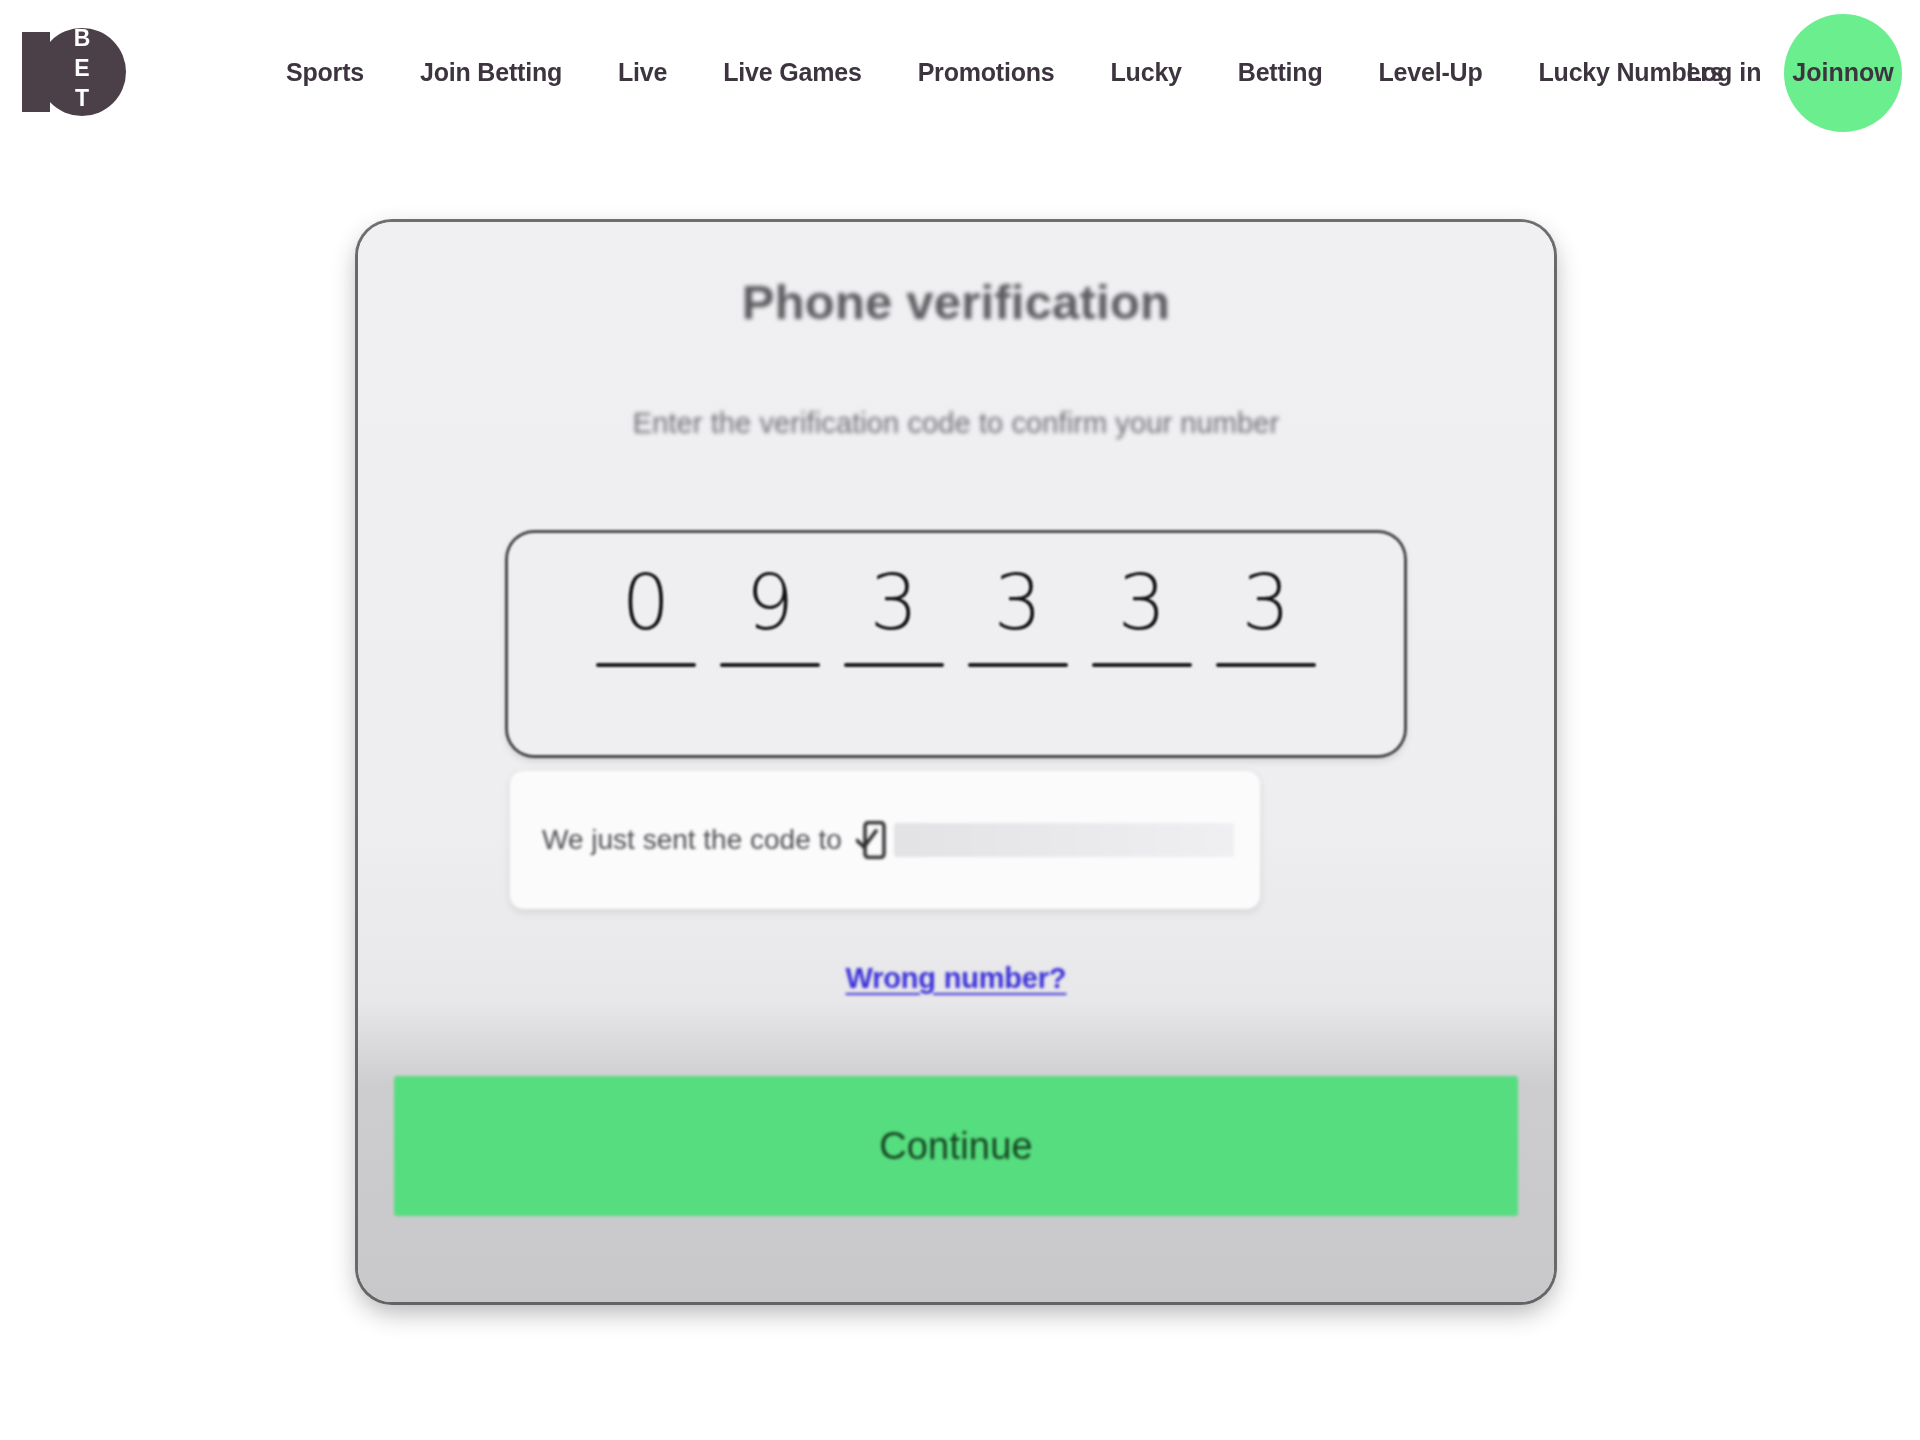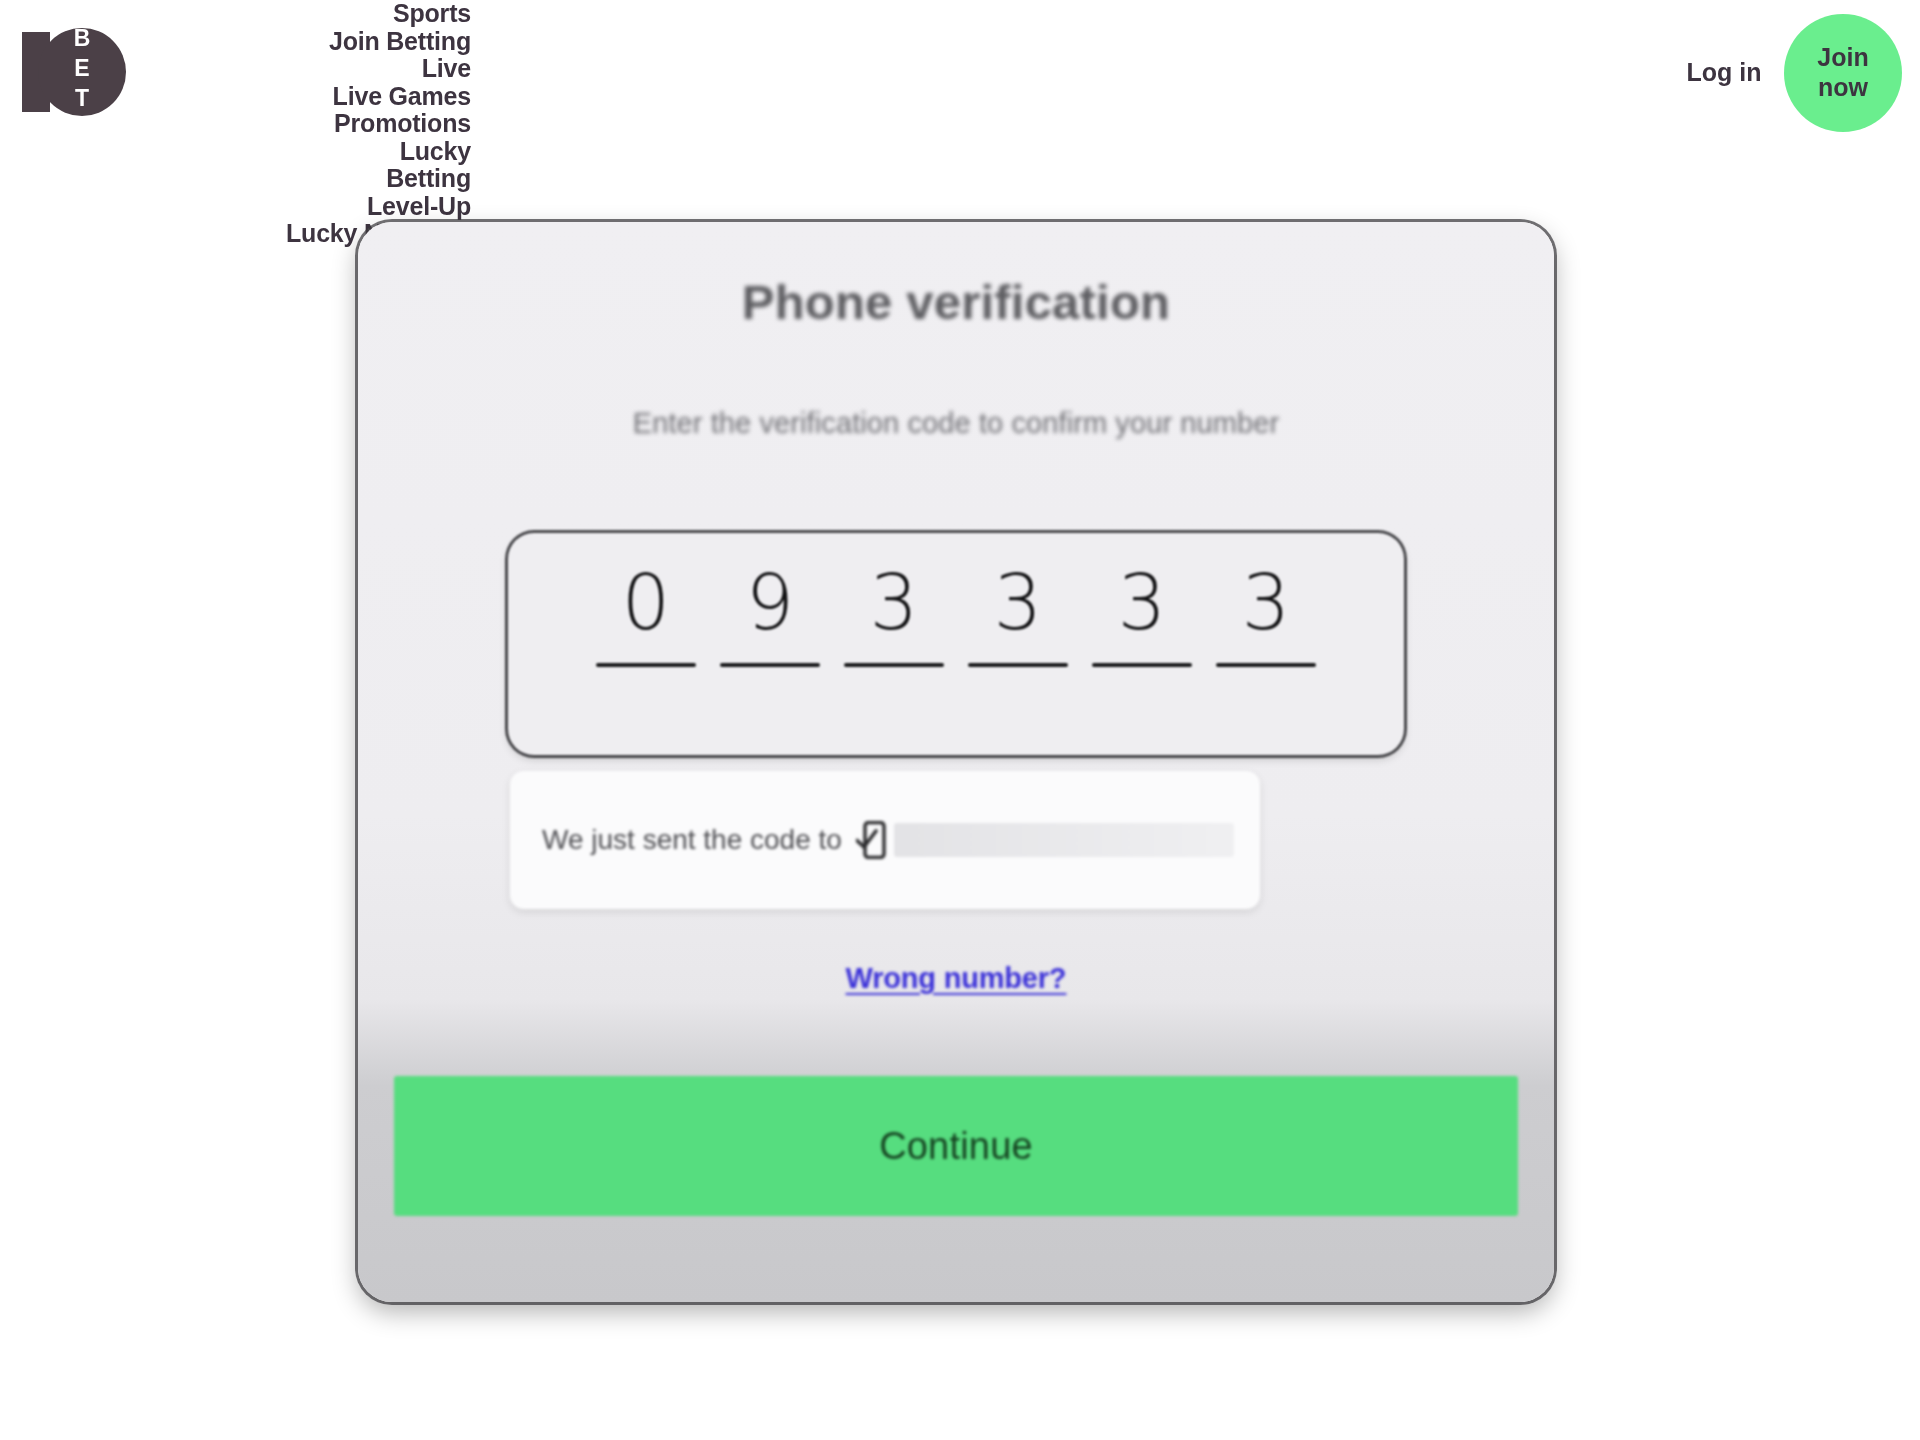--- a/index.html
+++ b/index.html
@@ -29,23 +29,22 @@
     width: 110px;
     height: 108px;
   }
 
   .nav {
     position: absolute;
     left: 258px;
     top: 0;
     height: 145px;
     display: flex;
-    align-items: flex-end;
+    align-items: center;
     gap: 0px;
-    flex-direction: column;
   }
 
   .nav-item {
     font-size: 25px;
     font-weight: bold;
     color: #3d3440;
     letter-spacing: -0.2px;
     padding: 0 28px;
     white-space: nowrap;
     cursor: pointer;
@@ -74,21 +73,20 @@
 
   .join-btn {
     width: 118px;
     height: 118px;
     border-radius: 50%;
     background: #6aee8e;
     color: #3d3440;
     font-size: 25px;
     font-weight: bold;
     display: flex;
-    flex-direction: column;
     align-items: center;
     justify-content: center;
     line-height: 1.18;
     border: none;
     cursor: pointer;
     font-family: "Liberation Sans", sans-serif;
   }
 
   
   .modal {

